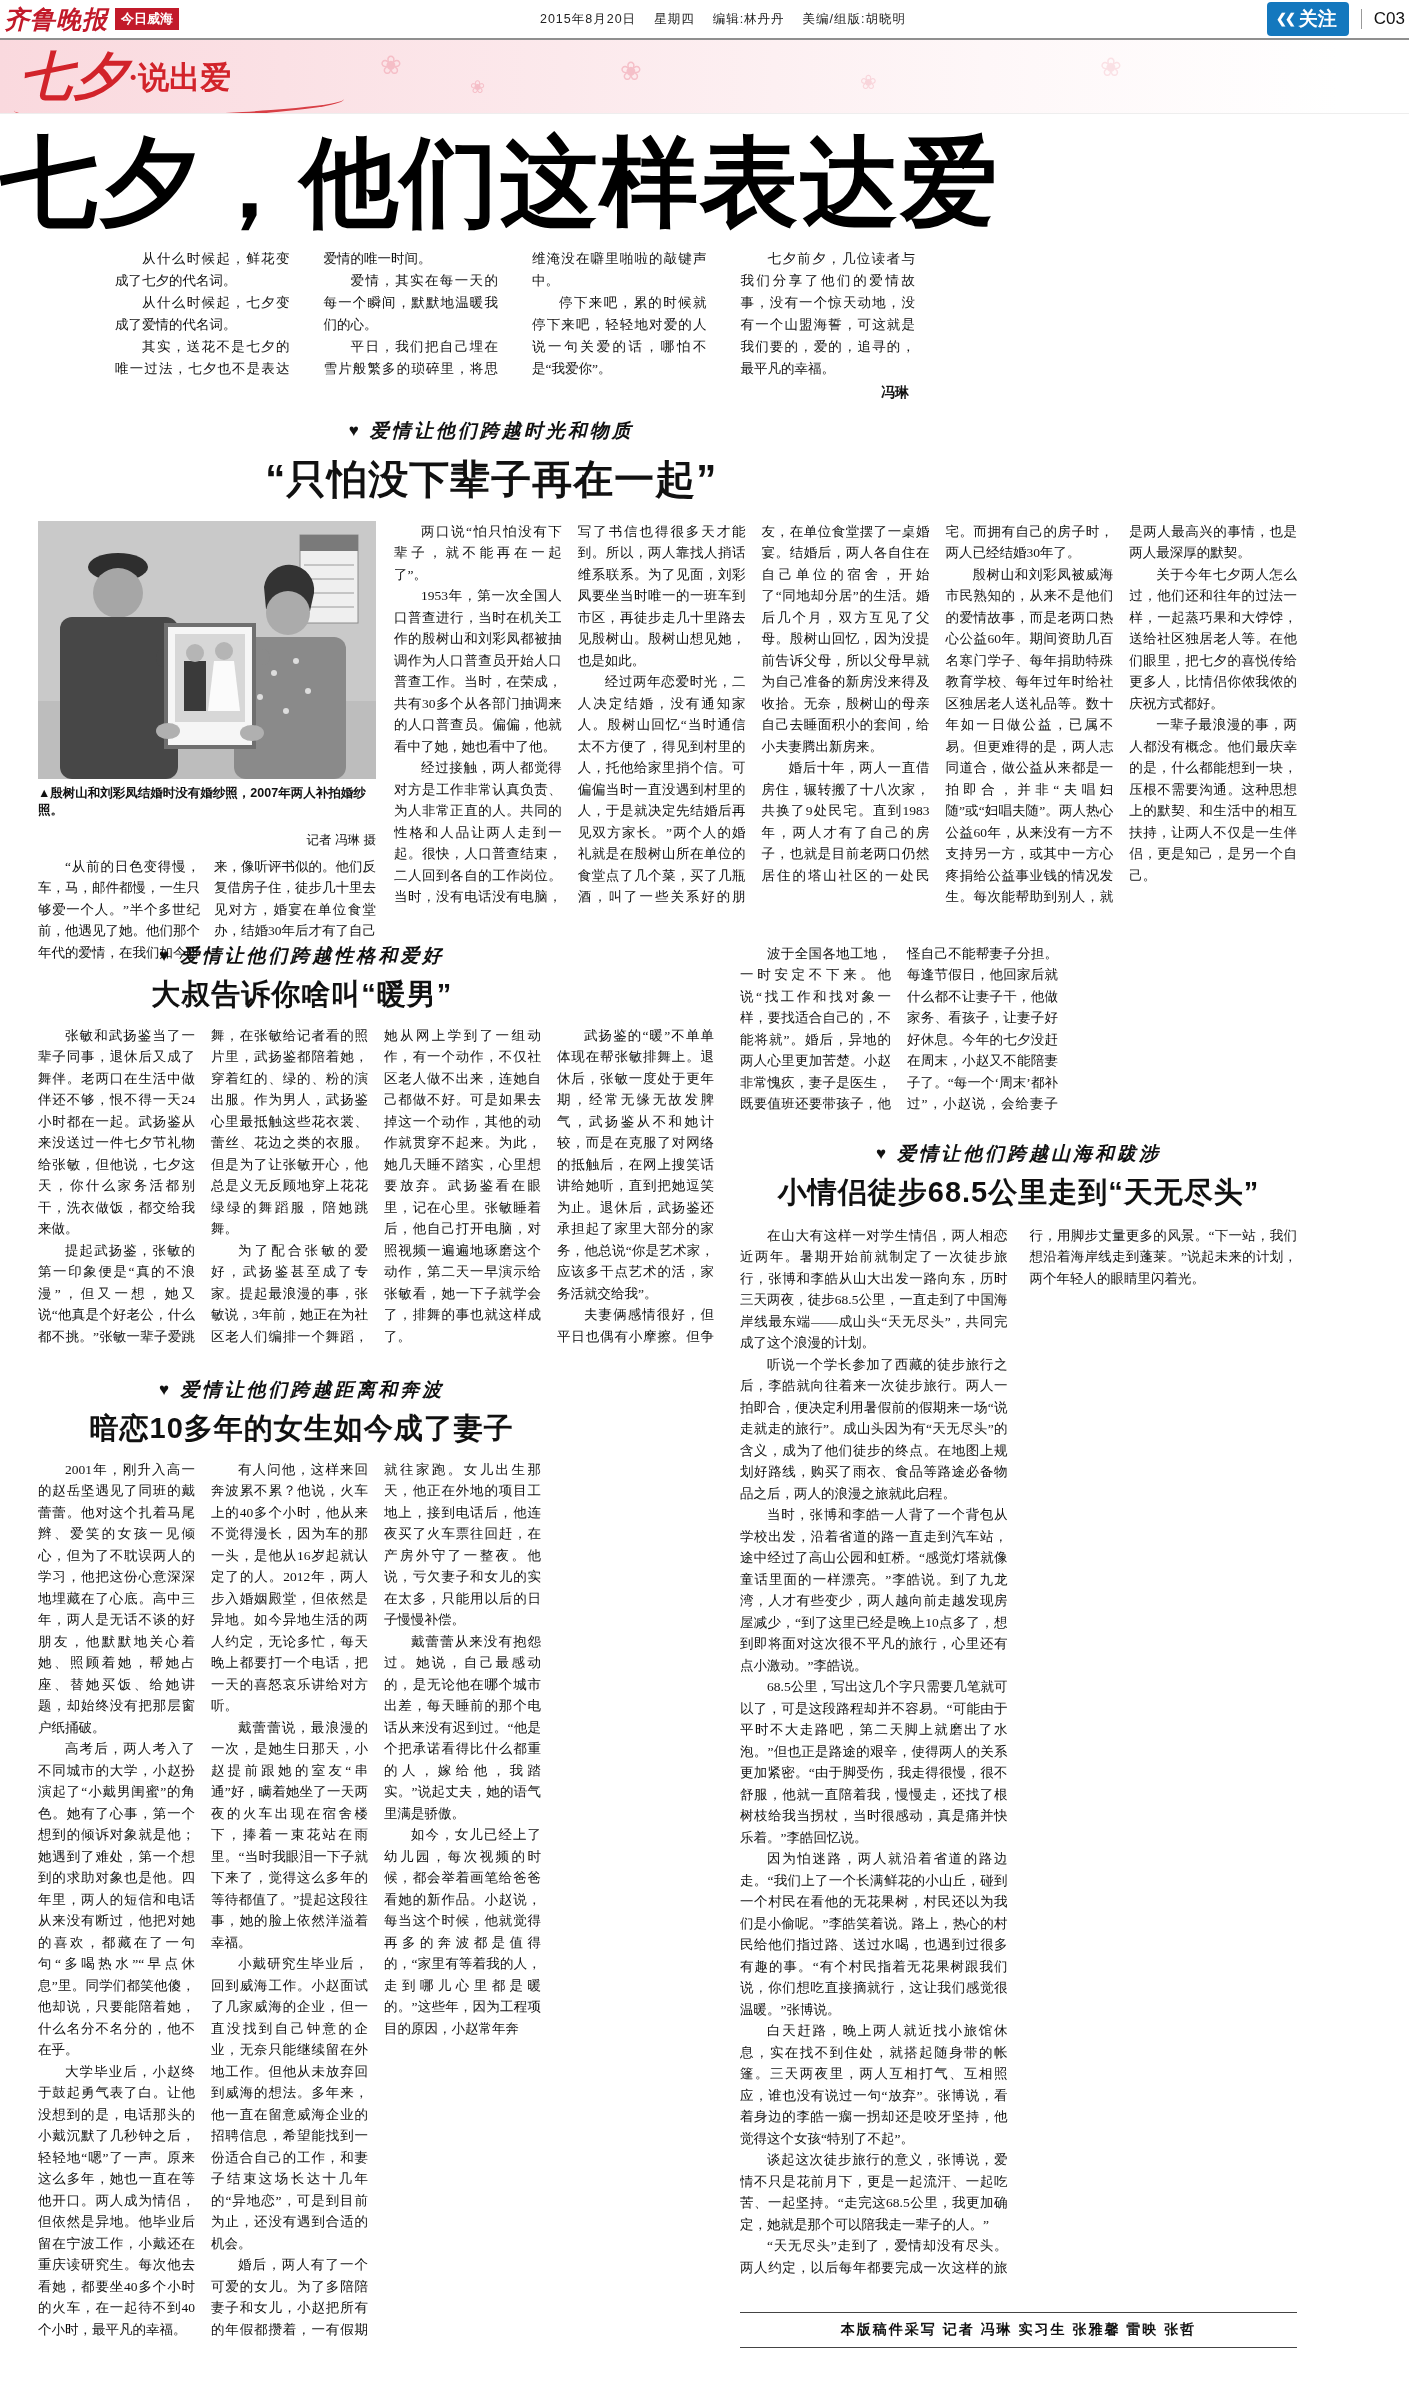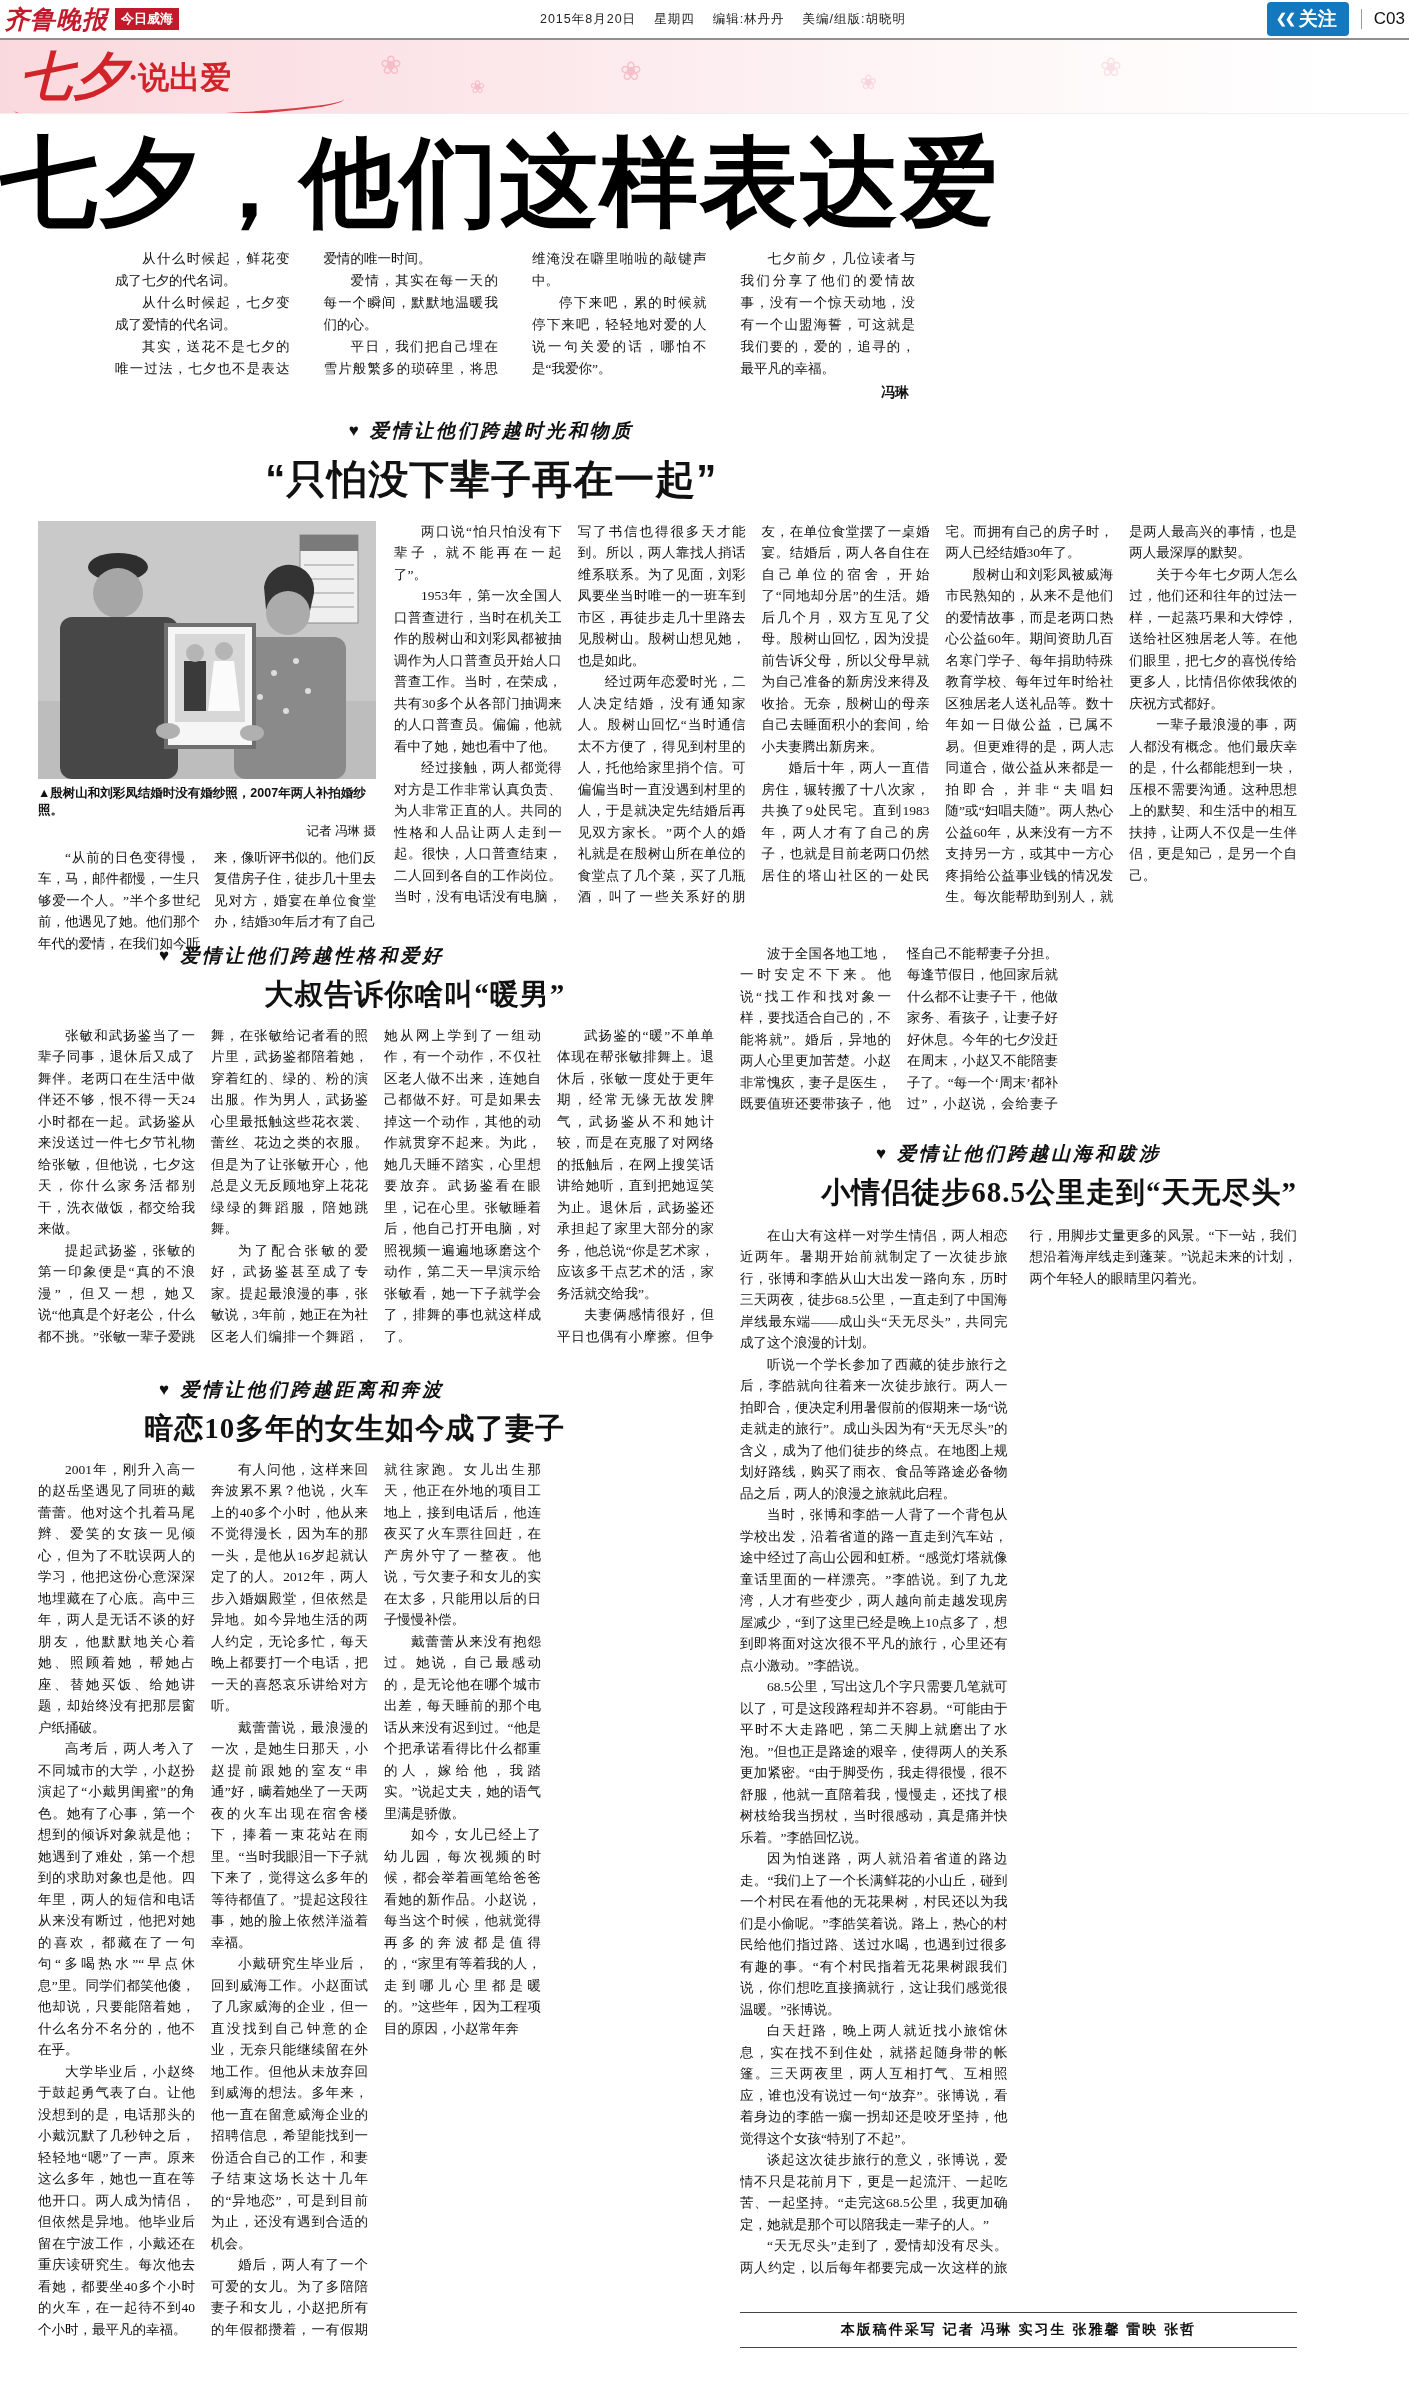--- a/index.html
+++ b/index.html
@@ -72,33 +72,33 @@
   }
   .intro-byline { position:absolute; right:6px; bottom:-2px; font-weight:bold; font-size:14px; }
 
   
   .para { text-indent:2em; text-align:justify; }
   .kicker-row { display:flex; justify-content:center; align-items:center; gap:8px;
     font-style:italic; font-weight:bold; font-size:19px; letter-spacing:3px; }
   .heart { font-style:normal; font-size:17px; }
   .headline-xl { font-size:40px; font-weight:900; text-align:center;
     font-family:"Liberation Sans", sans-serif; margin-top:8px; letter-spacing:1px; }
-  .headline-md { font-size:29px; font-weight:900; text-align:right;
-    font-family:Liberation Serif, serif; margin-top:6px; letter-spacing:1px; }
+  .headline-md { font-size:29px; font-weight:900; text-align:center;
+    font-family:Liberation Sans, sans-serif; margin-top:6px; letter-spacing:1px; }
   .colblock { column-fill:auto; overflow:hidden; font-size:13.5px; line-height:21.5px; }
 
   
   .story1 { margin-top:18px; }
   .story1 .narrow { width:72%; }
   .story1-body { display:flex; gap:18px; margin-top:14px; height:408px; }
   .photo-col { width:338px; flex:none; }
   .photo-svg { width:338px; height:258px; display:block; }
   .caption { font-size:12.5px; line-height:17px; margin-top:6px; font-weight:bold;
     font-family:"Liberation Sans", sans-serif; }
-  .caption-credit { text-align:right; font-weight:normal; margin-top:4px; }
+  .caption-credit { text-align:right; font-weight:normal; margin-top:13px; }
   .lead-cols { columns:2; column-gap:14px; height:108px; margin-top:7px; }
   .body5 { flex:1; columns:5; column-gap:16px; height:100%; }
 
   
   .main-cols { display:flex; gap:26px; margin-top:14px; }
   .left-col  { width:676px; flex:none; }
   .right-col { flex:1; }
   .left-col .narrow { width:78%; }
   .story2-body { columns:4; column-gap:16px; height:336px; margin-top:10px; }
   .story3 { margin-top:16px; }

